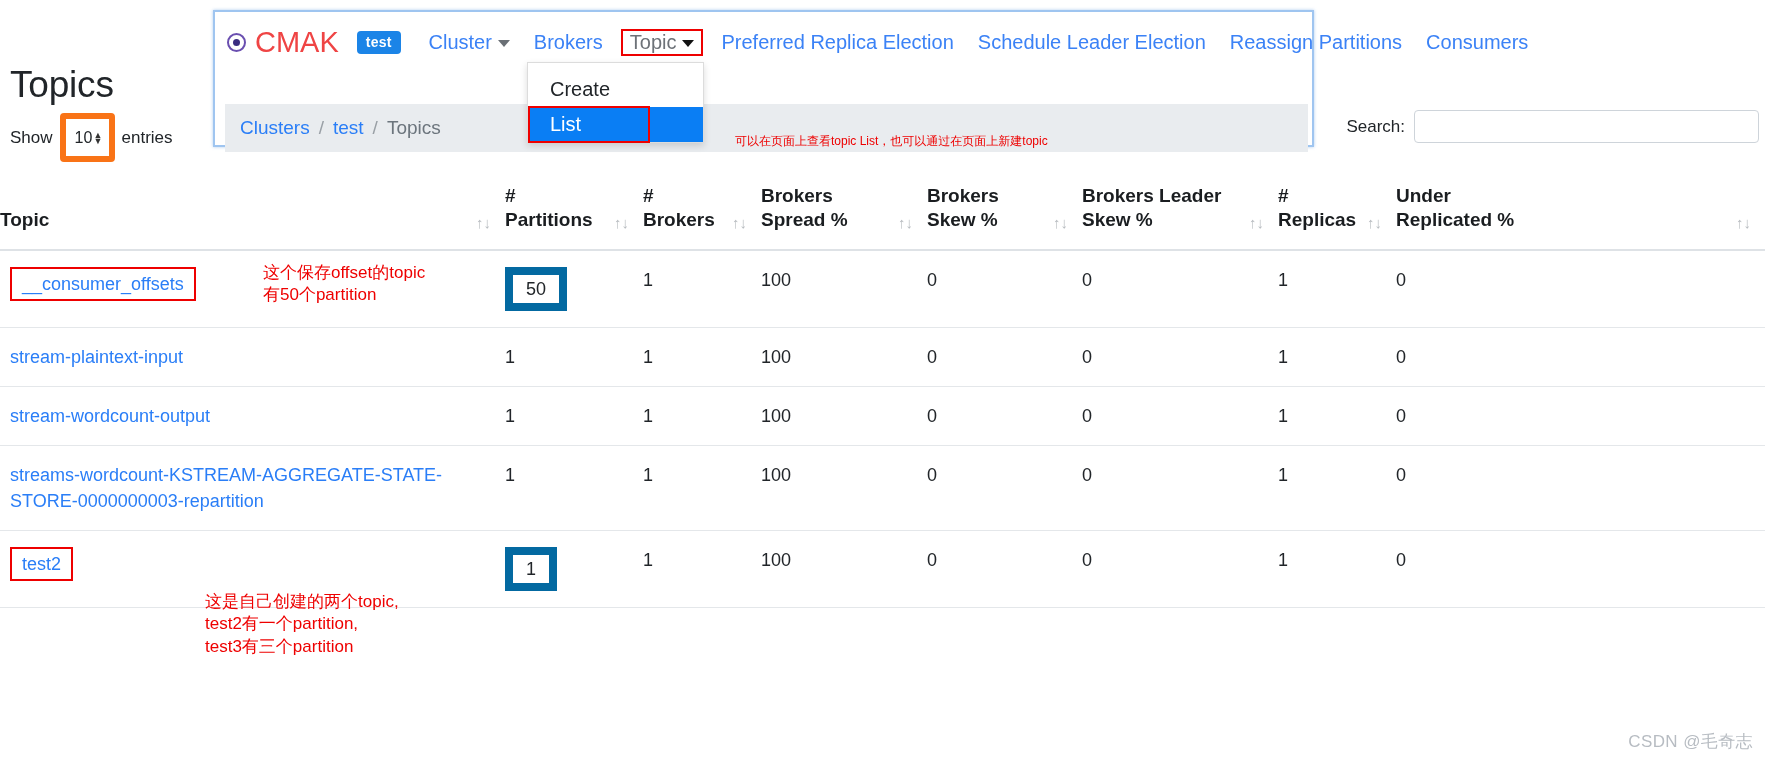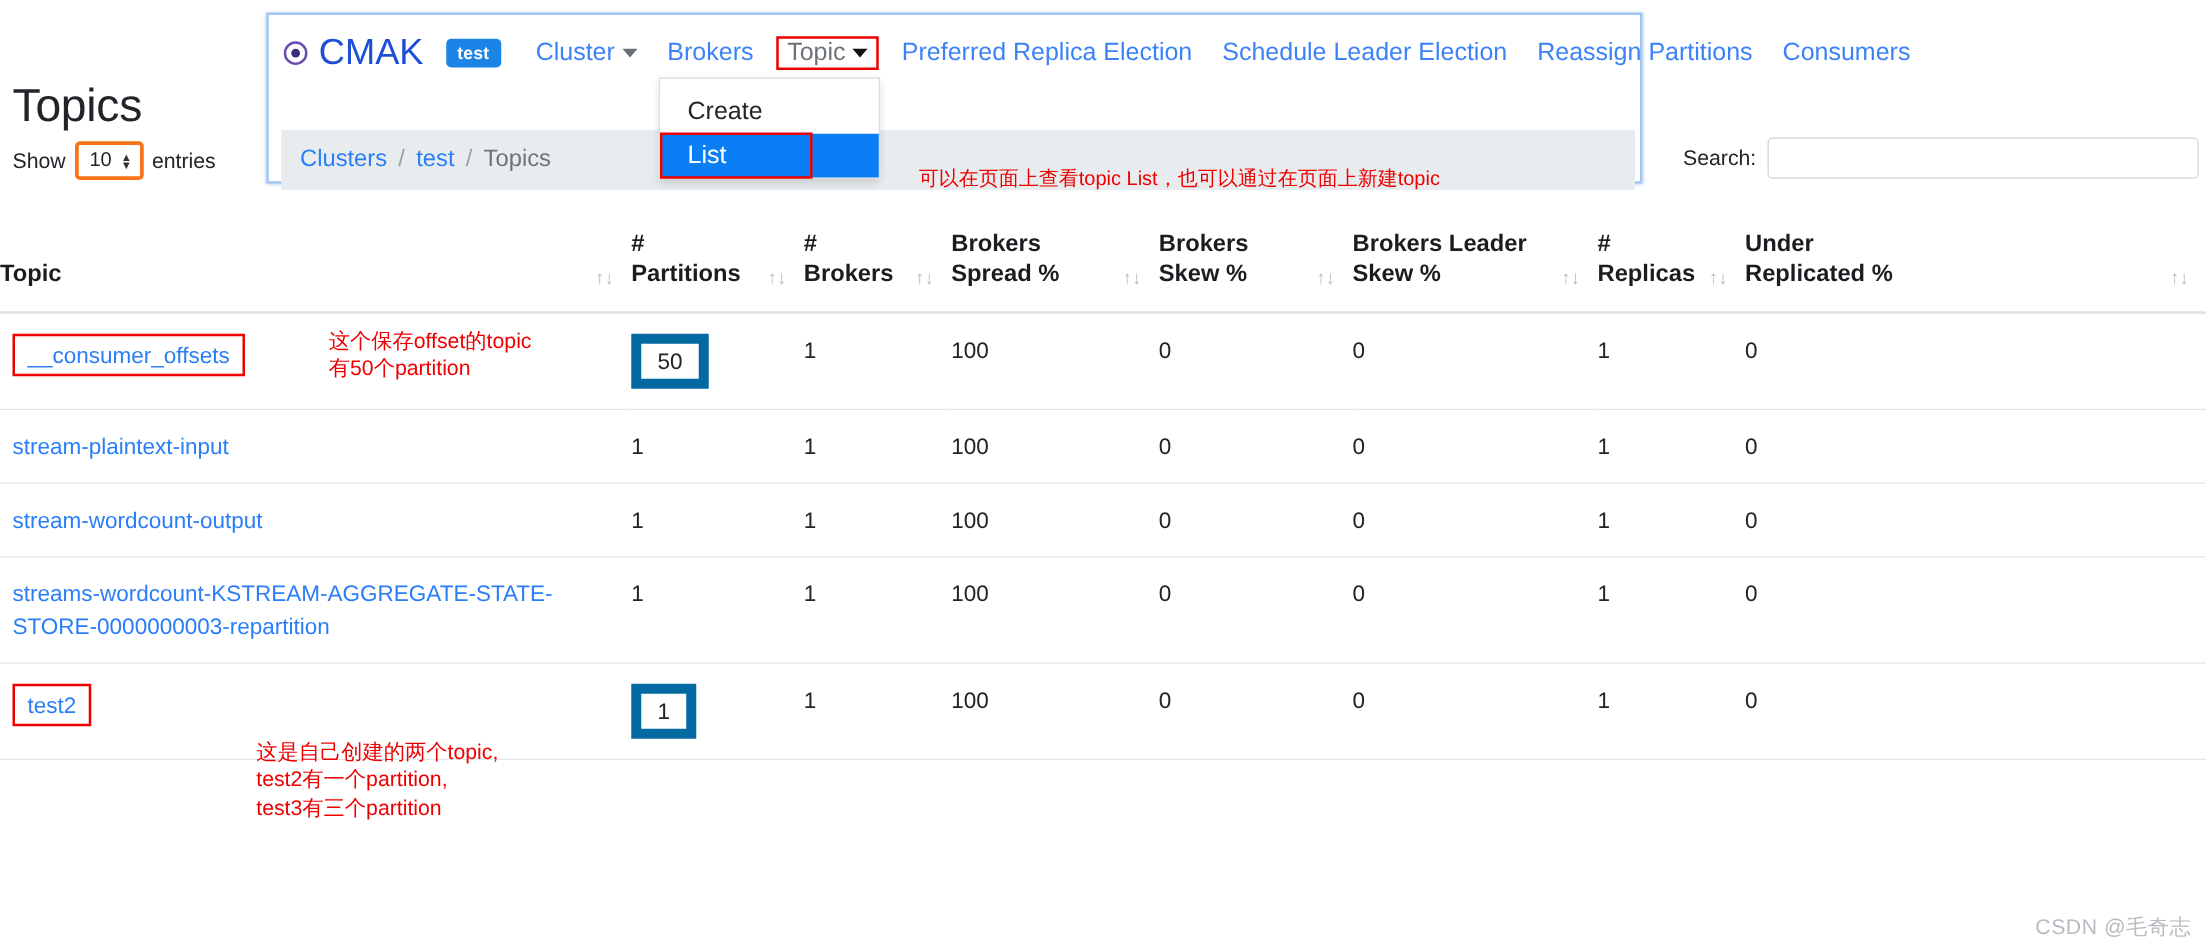--- a/index.html
+++ b/index.html
@@ -19,22 +19,22 @@
     font-size: 37px; font-weight: 400; color: #212529;
     letter-spacing: -0.2px;
   }
   .length-row {
     position: absolute; left: 10px; top: 113px;
     display: flex; align-items: center; gap: 7px;
     font-size: 17px; color: #212529;
   }
   .entries-select {
     display: inline-flex; align-items: center; justify-content: space-between;
-    width: 55px; height: 31px; padding: 0 6px 0 9px;
-    border: 3px solid #f97316; border-radius: 4px;
+    width: 55px; height: 49px; padding: 0 6px 0 9px;
+    border: 6px solid #f97316; border-radius: 4px;
     background: #fff; font-size: 16px; color: #212529;
   }
   .stepper { display: inline-flex; flex-direction: column; line-height: 6px; font-size: 9px; color: #333; }
 
   
   .search-row {
     position: absolute; right: 6px; top: 110px;
     display: flex; align-items: center; gap: 9px;
     font-size: 17px; color: #212529;
   }
@@ -54,21 +54,21 @@
     border: 2px solid #9fc5f0;
     box-shadow: 0 0 3px rgba(120,170,230,.6);
     z-index: 20;
   }
   .nav-inner {
     position: absolute; left: 0; top: 0; right: 0; height: 60px;
     display: flex; align-items: center; padding-left: 12px; gap: 0;
   }
   .brand {
     display: flex; align-items: center; gap: 9px;
-    font-size: 29px; color: #1d4ed8; font-weight: 400; margin-right: 18px;
+    font-size: 29px; color: #ef4444; font-weight: 400; margin-right: 18px;
   }
   .brand-dot {
     width: 19px; height: 19px; border-radius: 50%;
     border: 2px solid #6a4fb0; background: #fff;
     display: inline-flex; align-items: center; justify-content: center;
   }
   .brand-dot i { width: 7px; height: 7px; border-radius: 50%; background: #3a2d80; display:block; }
   .badge-test {
     background: #1b84e7; color: #fff; font-size: 14px; font-weight: bold;
     border-radius: 4px; padding: 3px 9px 4px; margin-right: 16px; letter-spacing: .2px;
@@ -109,21 +109,21 @@
   }
   .dd-item.active { background: #0a7ef4; color: #fff; }
   .dd-highlight {
     position: absolute; left: 528px; top: 106px; width: 122px; height: 37px;
     border: 2px solid #ee0000; z-index: 45; pointer-events: none;
   }
 
   
   .ann-nav {
     position: absolute; left: 735px; top: 133px; z-index: 50;
-    color: #ee0000; font-size: 16px; white-space: nowrap;
+    color: #ee0000; font-size: 12px; white-space: nowrap;
   }
 
   
   .table-wrap { position: absolute; left: 0; top: 172px; width: 1765px; }
   table.topics { width: 1765px; border-collapse: collapse; table-layout: fixed; }
   table.topics thead th {
     vertical-align: bottom; text-align: left;
     font-size: 19px; font-weight: bold; color: #1a1d20;
     padding: 12px 4px 16px 0;
     border-bottom: 2px solid #dee2e6;

